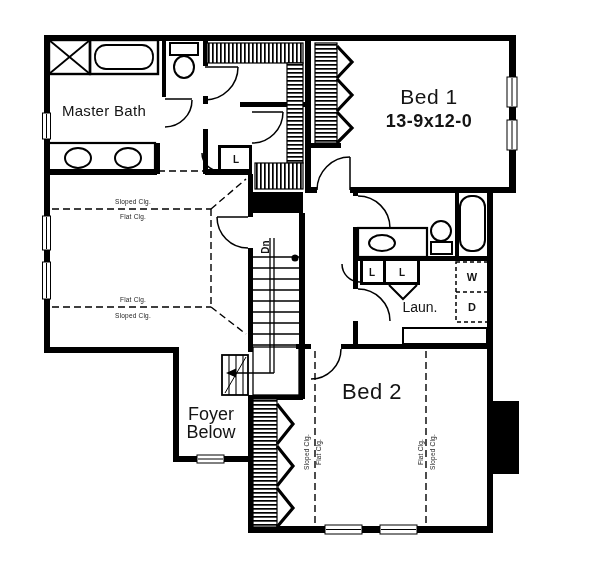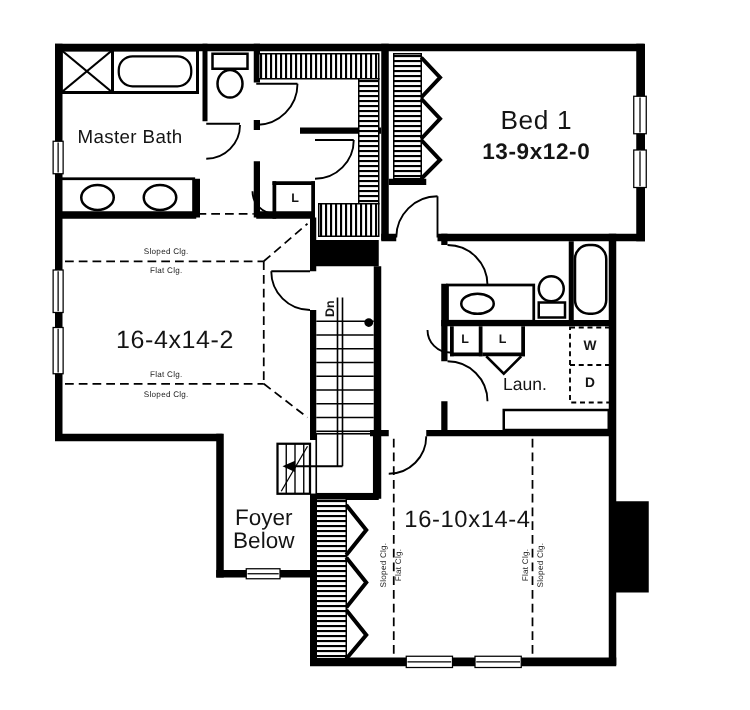--- a/index.html
+++ b/index.html
@@ -248,23 +248,22 @@
       <line x1="315" y1="351" x2="315" y2="526"></line>
       <line x1="426" y1="351" x2="426" y2="526"></line>
     </g>
   </svg>
 
   <div class="lbl mb-name" style="left:104px;top:111px;">Master Bath</div>
 
   <div class="lbl room-name" style="left:429px;top:97px;font-size:21px;">Bed 1</div>
   <div class="lbl room-dims" style="left:429px;top:122px;font-size:18px;font-weight:bold;">13-9x12-0</div>
 
-  <div class="lbl room-dims" style="left:140px;top:272px;font-size:20px;">16-4x14-2</div>
-
-  <div class="lbl room-dims" style="left:374px;top:417px;">16-10x14-4</div>
+
+  <div class="lbl room-name" style="left:372px;top:392px;">Bed 2</div>
 
   <div class="lbl foyer" style="left:211px;top:423px;">Foyer
 Below</div>
 
   <div class="lbl small-room" style="left:420px;top:308px;">Laun.</div>
 
   <div class="lbl closet-l" style="left:236px;top:159px;">L</div>
   <div class="lbl closet-l" style="left:372px;top:272px;">L</div>
   <div class="lbl closet-l" style="left:402px;top:272px;">L</div>
 

